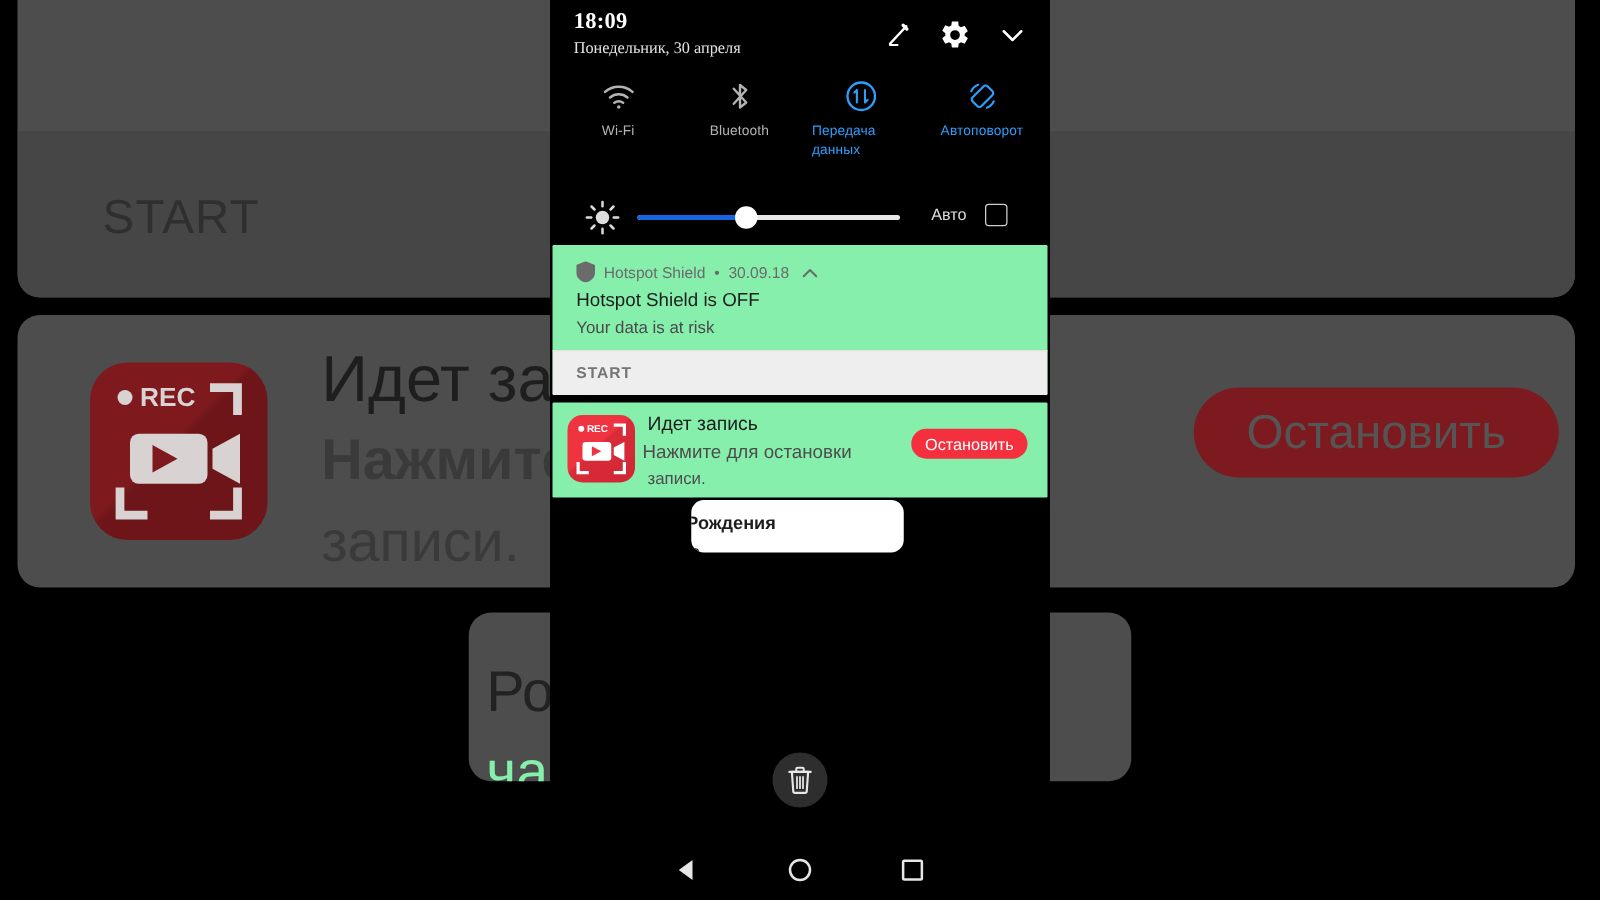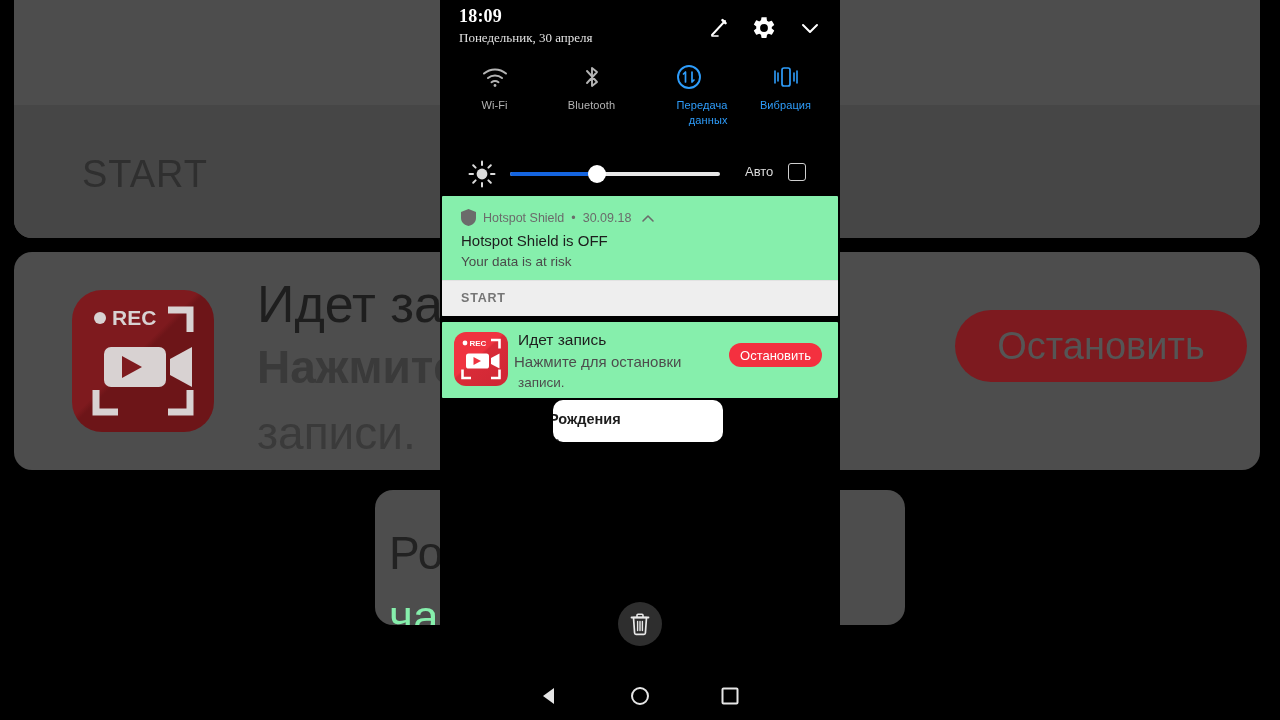--- a/index.html
+++ b/index.html
@@ -90,21 +90,21 @@
     position:absolute; left:0; top:62px; width:400px; height:88px;
     display:flex; align-items:flex-start; justify-content:space-around;
     padding:0 6px;
   }
   .qs-tile {
     width:78px; display:flex; flex-direction:column;
     align-items:center; gap:6px;
   }
   .qs-ico { height:30px; display:flex; align-items:center; justify-content:center; }
   .qs-label {
-    font-size:11px; text-align:right; line-height:15px;
+    font-size:11px; text-align:left; line-height:15px;
     letter-spacing:.1px;
   }
   .qs-off .qs-label { color:#b4b4b4; }
   .qs-off svg { stroke:#b4b4b4; fill:none; }
   .qs-on .qs-label { color:#2e9dfb; }
   .qs-on svg { stroke:#2e9dfb; fill:none; }
 
   
   #bright-row {
     position:absolute; left:0; top:156px; width:400px; height:36px;
@@ -311,31 +311,31 @@
         <div class="qs-ico">
           <svg width="28" height="28" viewBox="0 0 28 28">
             <circle cx="14" cy="14" r="11" stroke-width="1.9" fill="none"></circle>
             <path d="M10.5 9 V19 M10.5 9 L8.5 11" stroke-width="1.7" fill="none" stroke-linecap="round"></path>
             <path d="M17 19 V9 M17 19 L19 17" stroke-width="1.7" fill="none" stroke-linecap="round"></path>
           </svg>
         </div>
         <div class="qs-label">Передача данных</div>
       </div>
 
+
       <div class="qs-tile qs-on">
         <div class="qs-ico">
-          <svg width="30" height="26" viewBox="0 0 30 26">
-            <rect x="11" y="4" width="8" height="18" rx="2" stroke-width="1.7" fill="none"></rect>
-            <path d="M7 9 V17 M4 7 V19" stroke-width="1.6" stroke-linecap="round"></path>
-            <path d="M23 9 V17 M26 7 V19" stroke-width="1.6" stroke-linecap="round"></path>
+          <svg width="28" height="28" viewBox="0 0 28 28">
+            <rect x="9" y="5.5" width="10" height="17" rx="2.4" transform="rotate(45 14 14)" stroke-width="1.8" fill="none"></rect>
+            <path d="M5 10 A10 10 0 0 1 10.5 4.8" stroke-width="1.7" fill="none" stroke-linecap="round"></path>
+            <path d="M23 18 A10 10 0 0 1 17.5 23.2" stroke-width="1.7" fill="none" stroke-linecap="round"></path>
           </svg>
         </div>
-        <div class="qs-label">Вибрация</div>
-      </div>
-
+        <div class="qs-label">Автоповорот</div>
+      </div>
     </div>
 
     <div id="bright-row">
       <div id="sun-icon">
         <svg width="28" height="28" viewBox="0 0 28 28">
           <circle cx="14" cy="14" r="5.4" fill="#dcdcdc"></circle>
           <path d="M14 14 a5.4 5.4 0 0 1 0 -10.8 z" fill="none"></path>
           <g stroke="#dcdcdc" stroke-width="2" stroke-linecap="round">
             <path d="M14 1.5 V5"></path>
               <path d="M14 23 V26.5"></path>

